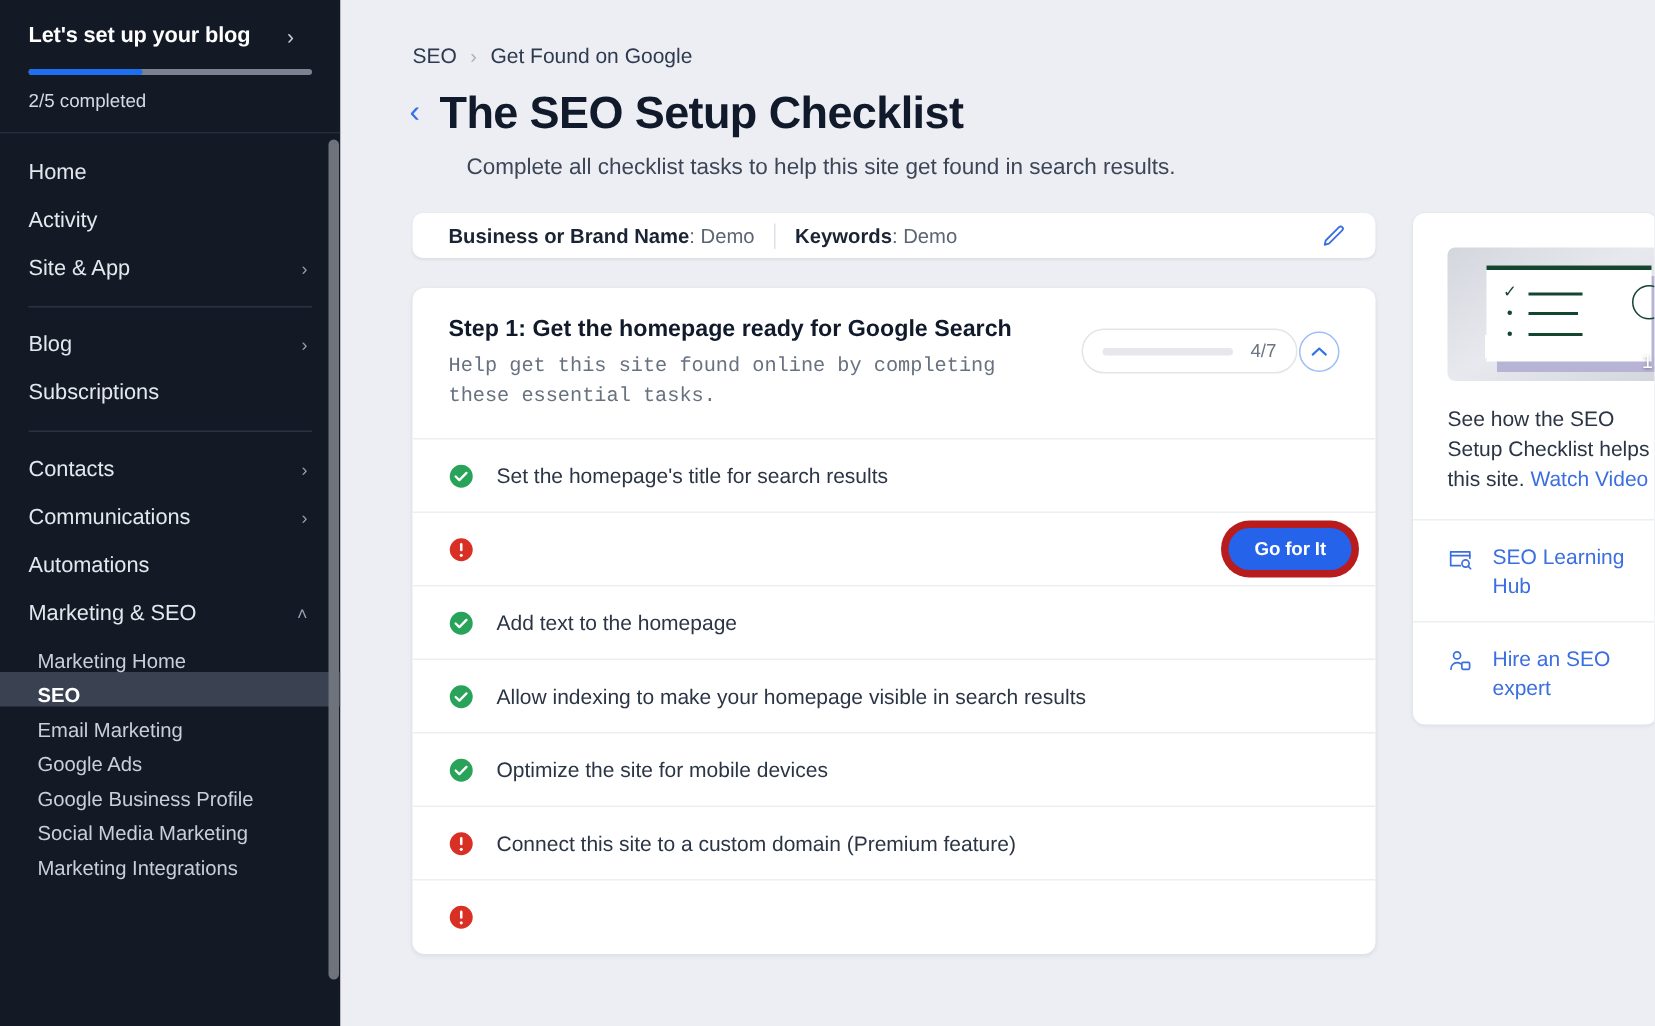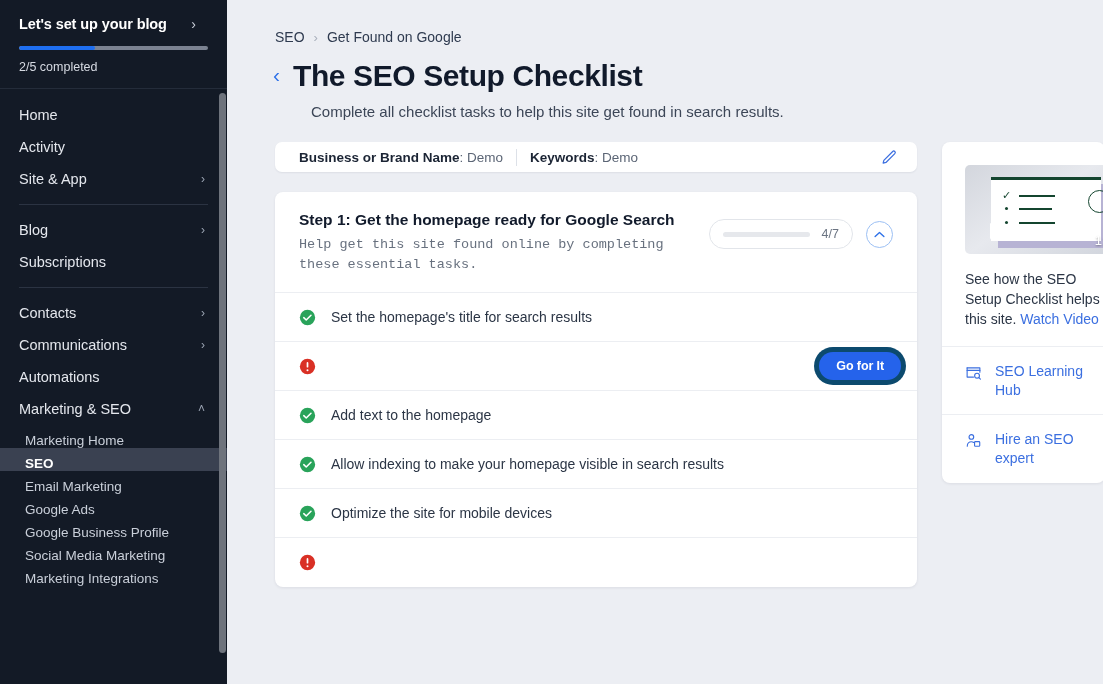--- a/index.html
+++ b/index.html
@@ -111,21 +111,21 @@
     margin-top: 20px; background: #fff; border-radius: 8px;
     box-shadow: 0 1px 3px rgba(20,30,50,.08); overflow: hidden;
   }
   .step-head {
     display: flex; align-items: flex-start; justify-content: space-between;
     padding: 19px 24px 18px 24px; border-bottom: 1px solid #eceef2;
   }
   .step-head-text { max-width: 410px; }
   .step-title { font-size: 15.5px; font-weight: bold; color: #111a2b; }
   .step-desc { margin-top: 6px; font-size: 13.5px; color: #68717f; line-height: 1.45; font-family: Liberation Mono, monospace; }
-  .step-head-right { display: flex; align-items: center; gap: 13px; padding-top: 8px; }
+  .step-head-right { display: flex; align-items: center; gap: 1px; padding-top: 8px; }
   .prog-pill {
     display: flex; align-items: center; gap: 12px;
     border: 1px solid #e2e5ea; border-radius: 20px;
     padding: 7px 13px; background: #fff;
   }
   .prog-track { width: 87px; height: 5px; border-radius: 3px; background: #e6e8ec; overflow: hidden; }
   .prog-fill { height: 100%; background: #2a8a4a; border-radius: 3px; }
   .prog-text { font-size: 12.5px; color: #6b7482; }
   .collapse-btn {
     width: 27px; height: 27px; border-radius: 50%;
@@ -138,21 +138,21 @@
     display: flex; align-items: center;
     padding: 0 24px 0 24px; height: 49px;
     border-bottom: 1px solid #eceef2; position: relative;
   }
   .task-row:last-child { border-bottom: none; }
   .task-icon { width: 17px; height: 17px; flex: 0 0 17px; margin-right: 15px; }
   .task-label { font-size: 14px; color: #2b3545; display: flex; align-items: center; gap: 0px; }
   .task-spacer { flex: 1; }
   .go-btn-wrap {
     position: absolute; right: 11px; top: 50%; transform: translateY(-50%);
-    background: #0c4a6e; border-radius: 30px; padding: 5px;
+    background: #b91c1c; border-radius: 30px; padding: 5px;
   }
   .go-btn {
     background: #2563eb; color: #fff; font-size: 12.5px; font-weight: bold;
     border: none; border-radius: 20px; padding: 7px 17px; cursor: pointer;
     letter-spacing: -0.1px;
   }
   .g-logo { font-family: "Liberation Sans", sans-serif; font-size: 14px; letter-spacing: -0.1px; }
   .g-b { color: #4285F4; } .g-r { color: #EA4335; }
   .g-y { color: #FBBC05; } .g-g { color: #34A853; }
   .sc-text { color: #3b4656; font-size: 14px; margin-left: 4px;}
@@ -365,20 +365,29 @@
                   </svg></span>
                 <span class="task-label">Optimize the site for mobile devices</span>
                 <span class="task-spacer"></span>
               </div>
               <div class="task-row">
                 <span class="task-icon"><svg width="17" height="17" viewBox="0 0 20 20">
                     <circle cx="10" cy="10" r="9" fill="#d93025"></circle>
                     <rect x="9" y="4.8" width="2" height="6.4" rx="1" fill="#fff"></rect>
                     <circle cx="10" cy="14.4" r="1.2" fill="#fff"></circle>
                   </svg></span>
+                <span class="task-label">Connect this site to a custom domain (Premium feature)</span>
+                <span class="task-spacer"></span>
+              </div>
+              <div class="task-row">
+                <span class="task-icon"><svg width="17" height="17" viewBox="0 0 20 20">
+                    <circle cx="10" cy="10" r="9" fill="#d93025"></circle>
+                    <rect x="9" y="4.8" width="2" height="6.4" rx="1" fill="#fff"></rect>
+                    <circle cx="10" cy="14.4" r="1.2" fill="#fff"></circle>
+                  </svg></span>
                 <span class="task-spacer"></span>
               </div>
             </div>
         </div>
       </div>
 
       <div class="col-right">
         <div class="help-card">
 
           <div class="video-thumb">

